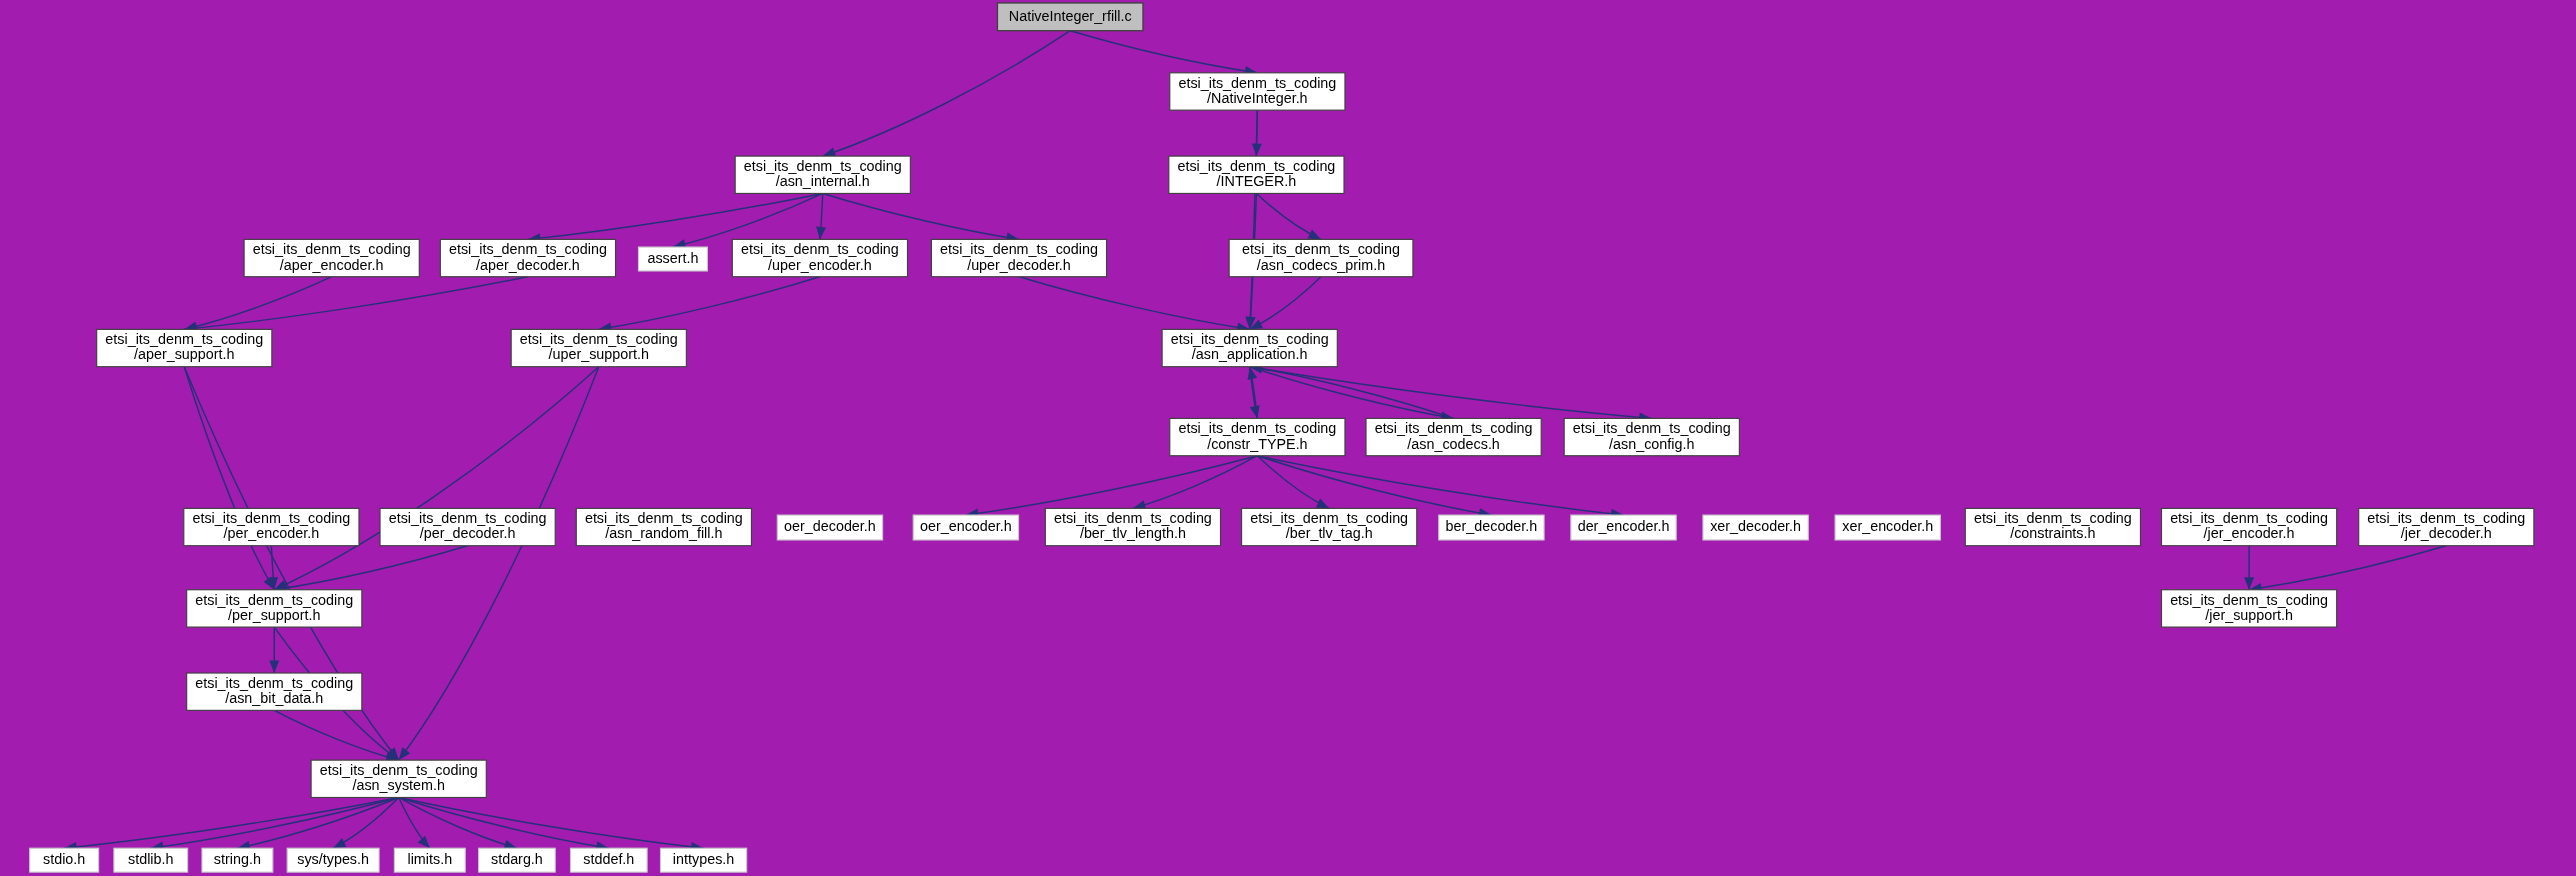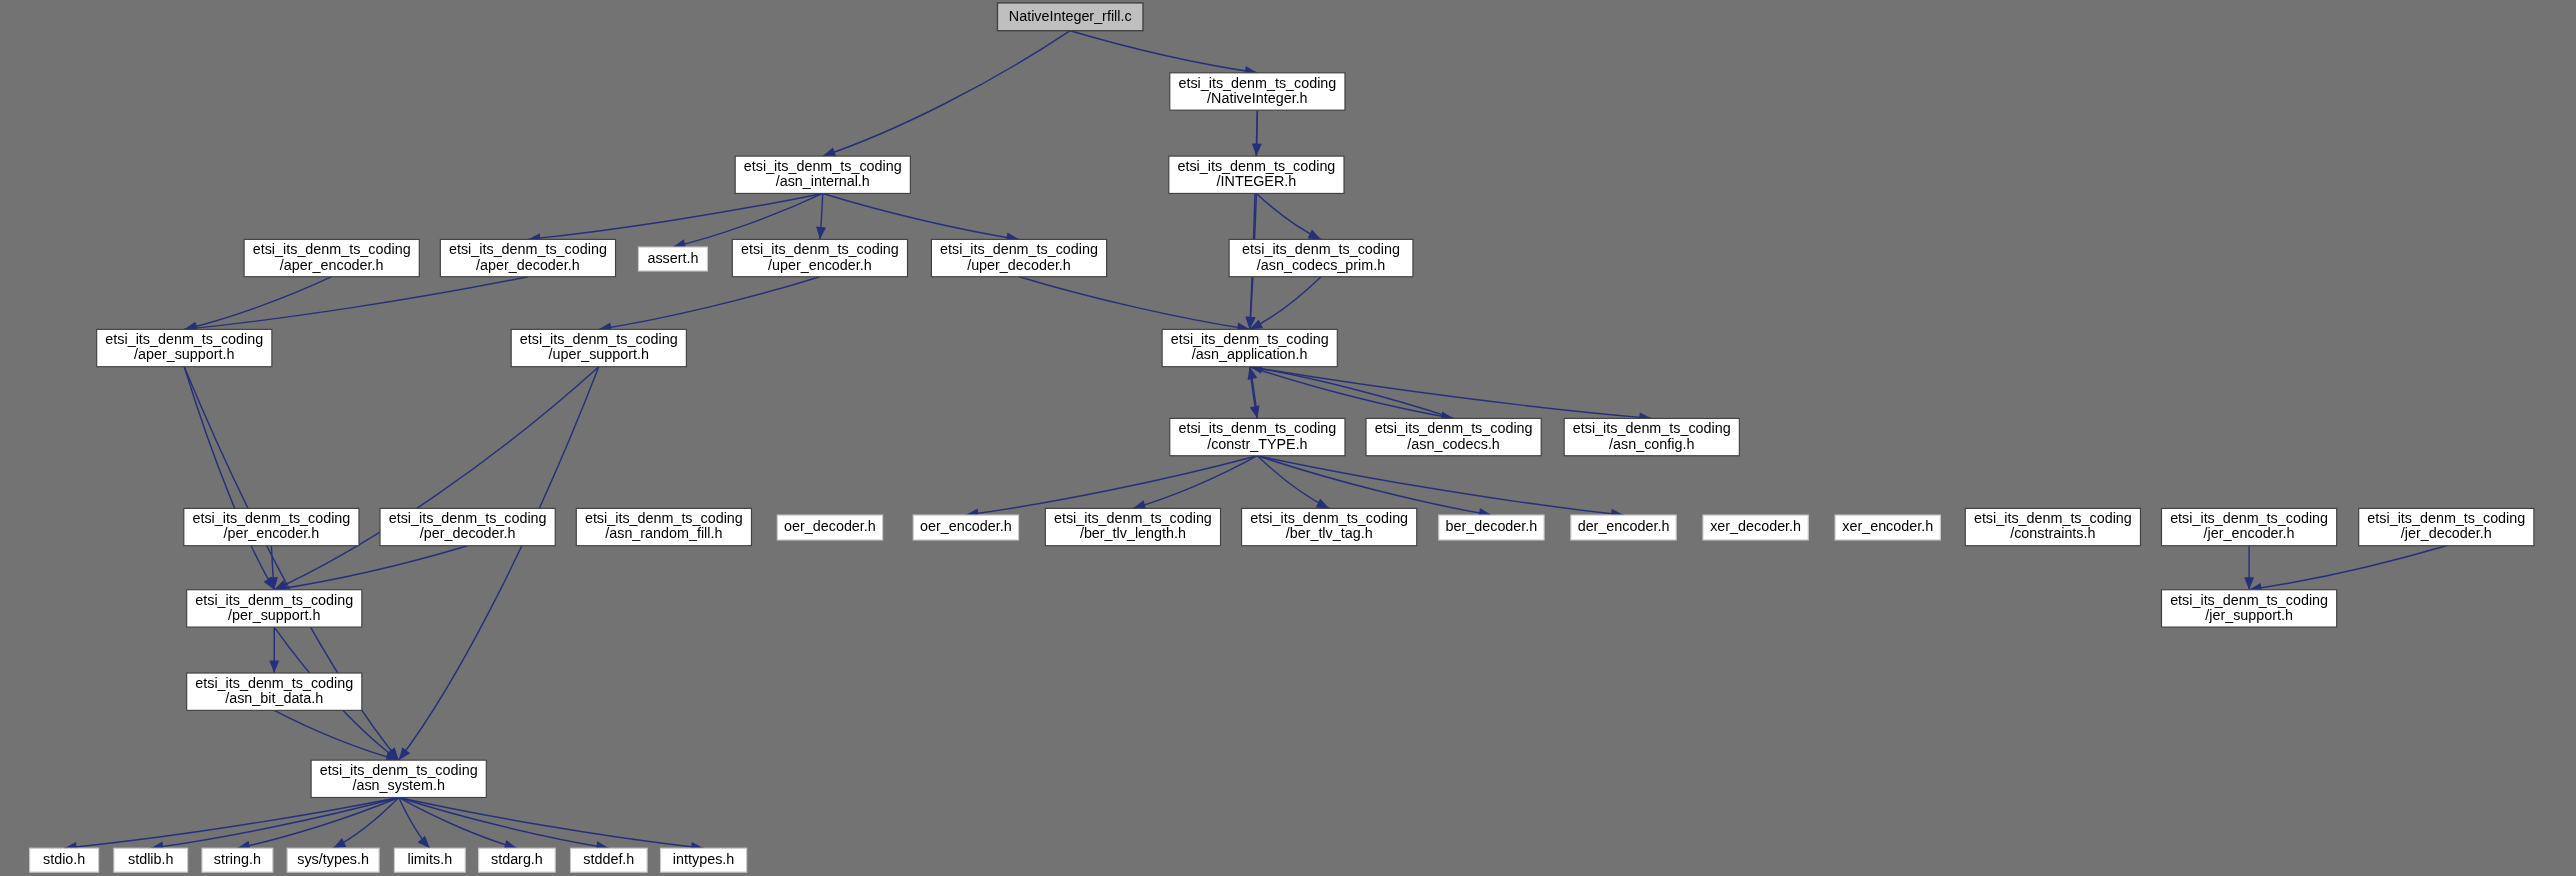--- a/index.html
+++ b/index.html
@@ -1,17 +1,17 @@
 <!DOCTYPE html>
 <html><head>
 <meta charset="utf-8">
 <style>
   html,body{margin:0;padding:0;background:#ffffff;}
   body{font-family:"Liberation Sans",sans-serif;}
-  #graph-wrap{position:relative;width:2576px;height:877px;background:#737373;overflow:hidden;}
+  #graph-wrap{position:relative;width:2576px;height:877px;background:#a21caf;overflow:hidden;}
   svg{display:block;}
   .node-box{fill:#ffffff;stroke:#404040;stroke-width:1.2;}
   .node-box.root{fill:#bfbfbf;stroke:#404040;stroke-width:1.4;}
   .node-box.ext{fill:#ffffff;stroke:#c8c8c8;stroke-width:1.2;}
   .node-label{font-family:"Liberation Sans",sans-serif;font-size:15px;fill:#000000;text-anchor:middle;dominant-baseline:middle;}
   .edge{fill:none;stroke:#25307a;stroke-width:1.5;}
   .arrow-head{fill:#25307a;stroke:none;}
 </style>
 </head>
 <body>

